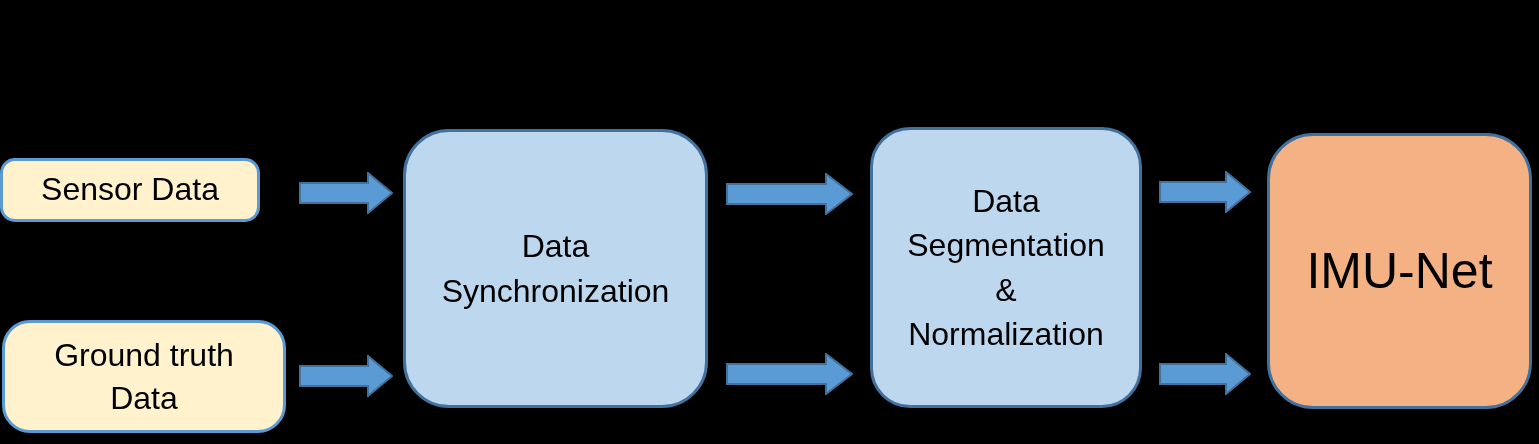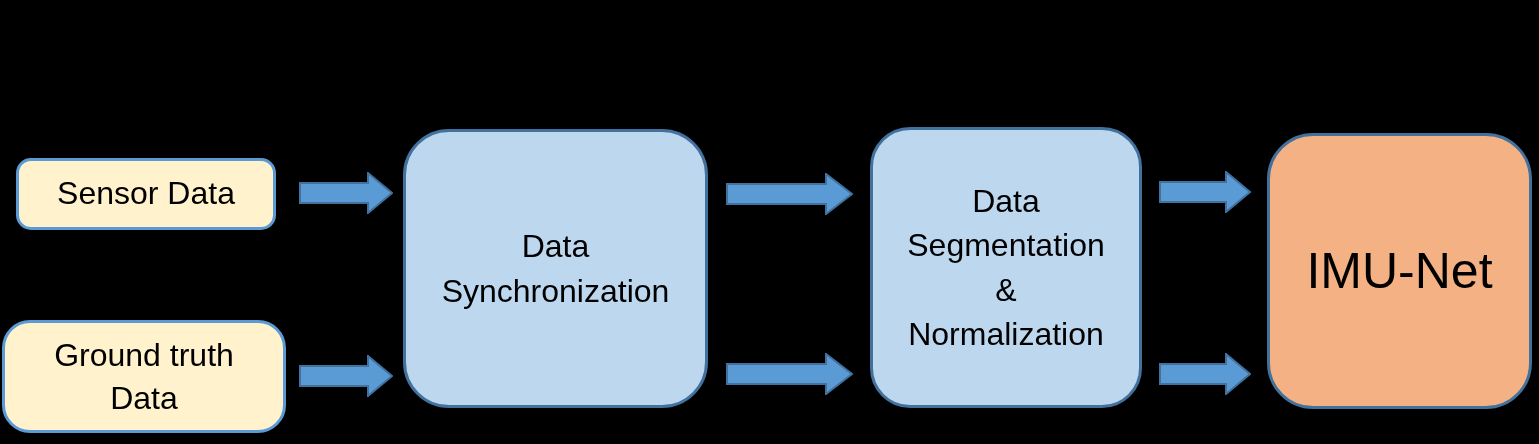--- a/index.html
+++ b/index.html
@@ -30,22 +30,22 @@
     text-align: center;
     color: #000000;
   }
   .node .label {
     white-space: pre-line;
     display: block;
     width: 100%;
   }
   
   #n-sensor {
-    left: 16px; top: 158px;
-    width: 260px; height: 72px;
+    left: 0; top: 158px;
+    width: 260px; height: 64px;
     border-width: 3px;
     border-radius: 15px;
     font-size: 32px;
     line-height: 1.3;
   }
   #n-ground {
     left: 2px; top: 320px;
     width: 284px; height: 113px;
     border-width: 3px;
     border-radius: 28px;

